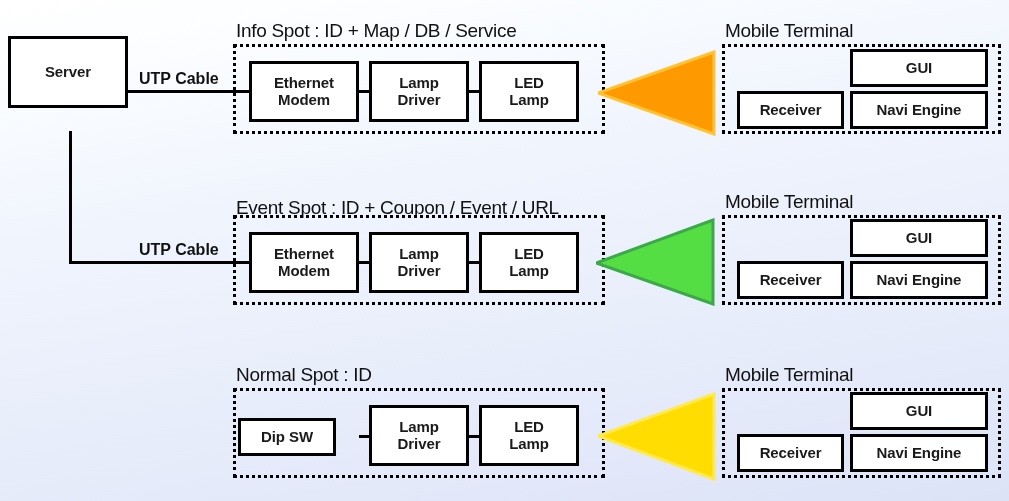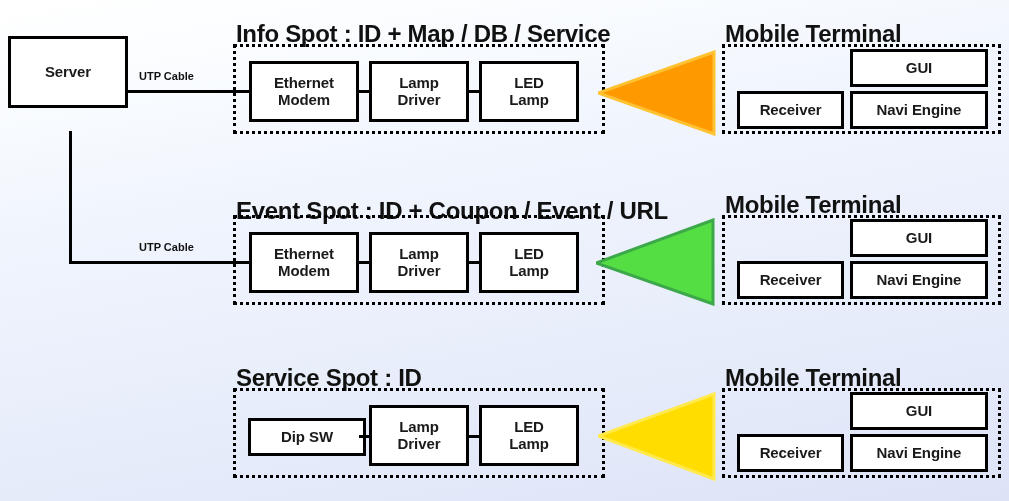--- a/index.html
+++ b/index.html
@@ -50,32 +50,32 @@
   .dashed-group {
     position: absolute;
     box-sizing: border-box;
     border: 3px dotted #000000;
     background: transparent;
   }
 
   
   .caption {
     position: absolute;
-    font-size: 24px;
-    font-weight: bold;
+    font-size: 19px;
+    font-weight: normal;
     color: #111111;
     white-space: nowrap;
     letter-spacing: -0.3px;
     font-family: "Liberation Sans", sans-serif;
   }
 
   
   .cable-label {
     position: absolute;
-    font-size: 11px;
+    font-size: 16px;
     font-weight: bold;
     color: #111111;
     white-space: nowrap;
     font-family: "Liberation Sans", sans-serif;
   }
 
   
   .wire-h {
     position: absolute;
     background: #000000;
@@ -198,25 +198,25 @@
   <div class="solid-box" style="left:850px; top:219px; width:138px; height:38px;">
     <span class="lbl">GUI</span>
   </div>
   <div class="solid-box" style="left:737px; top:261px; width:107px; height:38px;">
     <span class="lbl">Receiver</span>
   </div>
   <div class="solid-box" style="left:850px; top:261px; width:138px; height:38px;">
     <span class="lbl">Navi Engine</span>
   </div>
 
-  <div class="caption" style="left:236px; top:364px;">Service Spot : ID</div>
+  <div class="caption" style="left:236px; top:364px;">Normal Spot : ID</div>
 
   <div class="dashed-group" style="left:233px; top:388px; width:372px; height:90px;"></div>
 
-  <div class="solid-box" style="left:248px; top:418px; width:118px; height:38px;">
+  <div class="solid-box" style="left:238px; top:418px; width:98px; height:38px;">
     <span>
       <span class="lbl">Dip SW</span>
     </span>
   </div>
   <div class="nub" style="left:359px; top:435px; width:11px;"></div>
 
   <div class="solid-box" style="left:369px; top:405px; width:100px; height:61px;">
     <span>
       <span class="lbl">Lamp</span>
       <span class="lbl">Driver</span>

